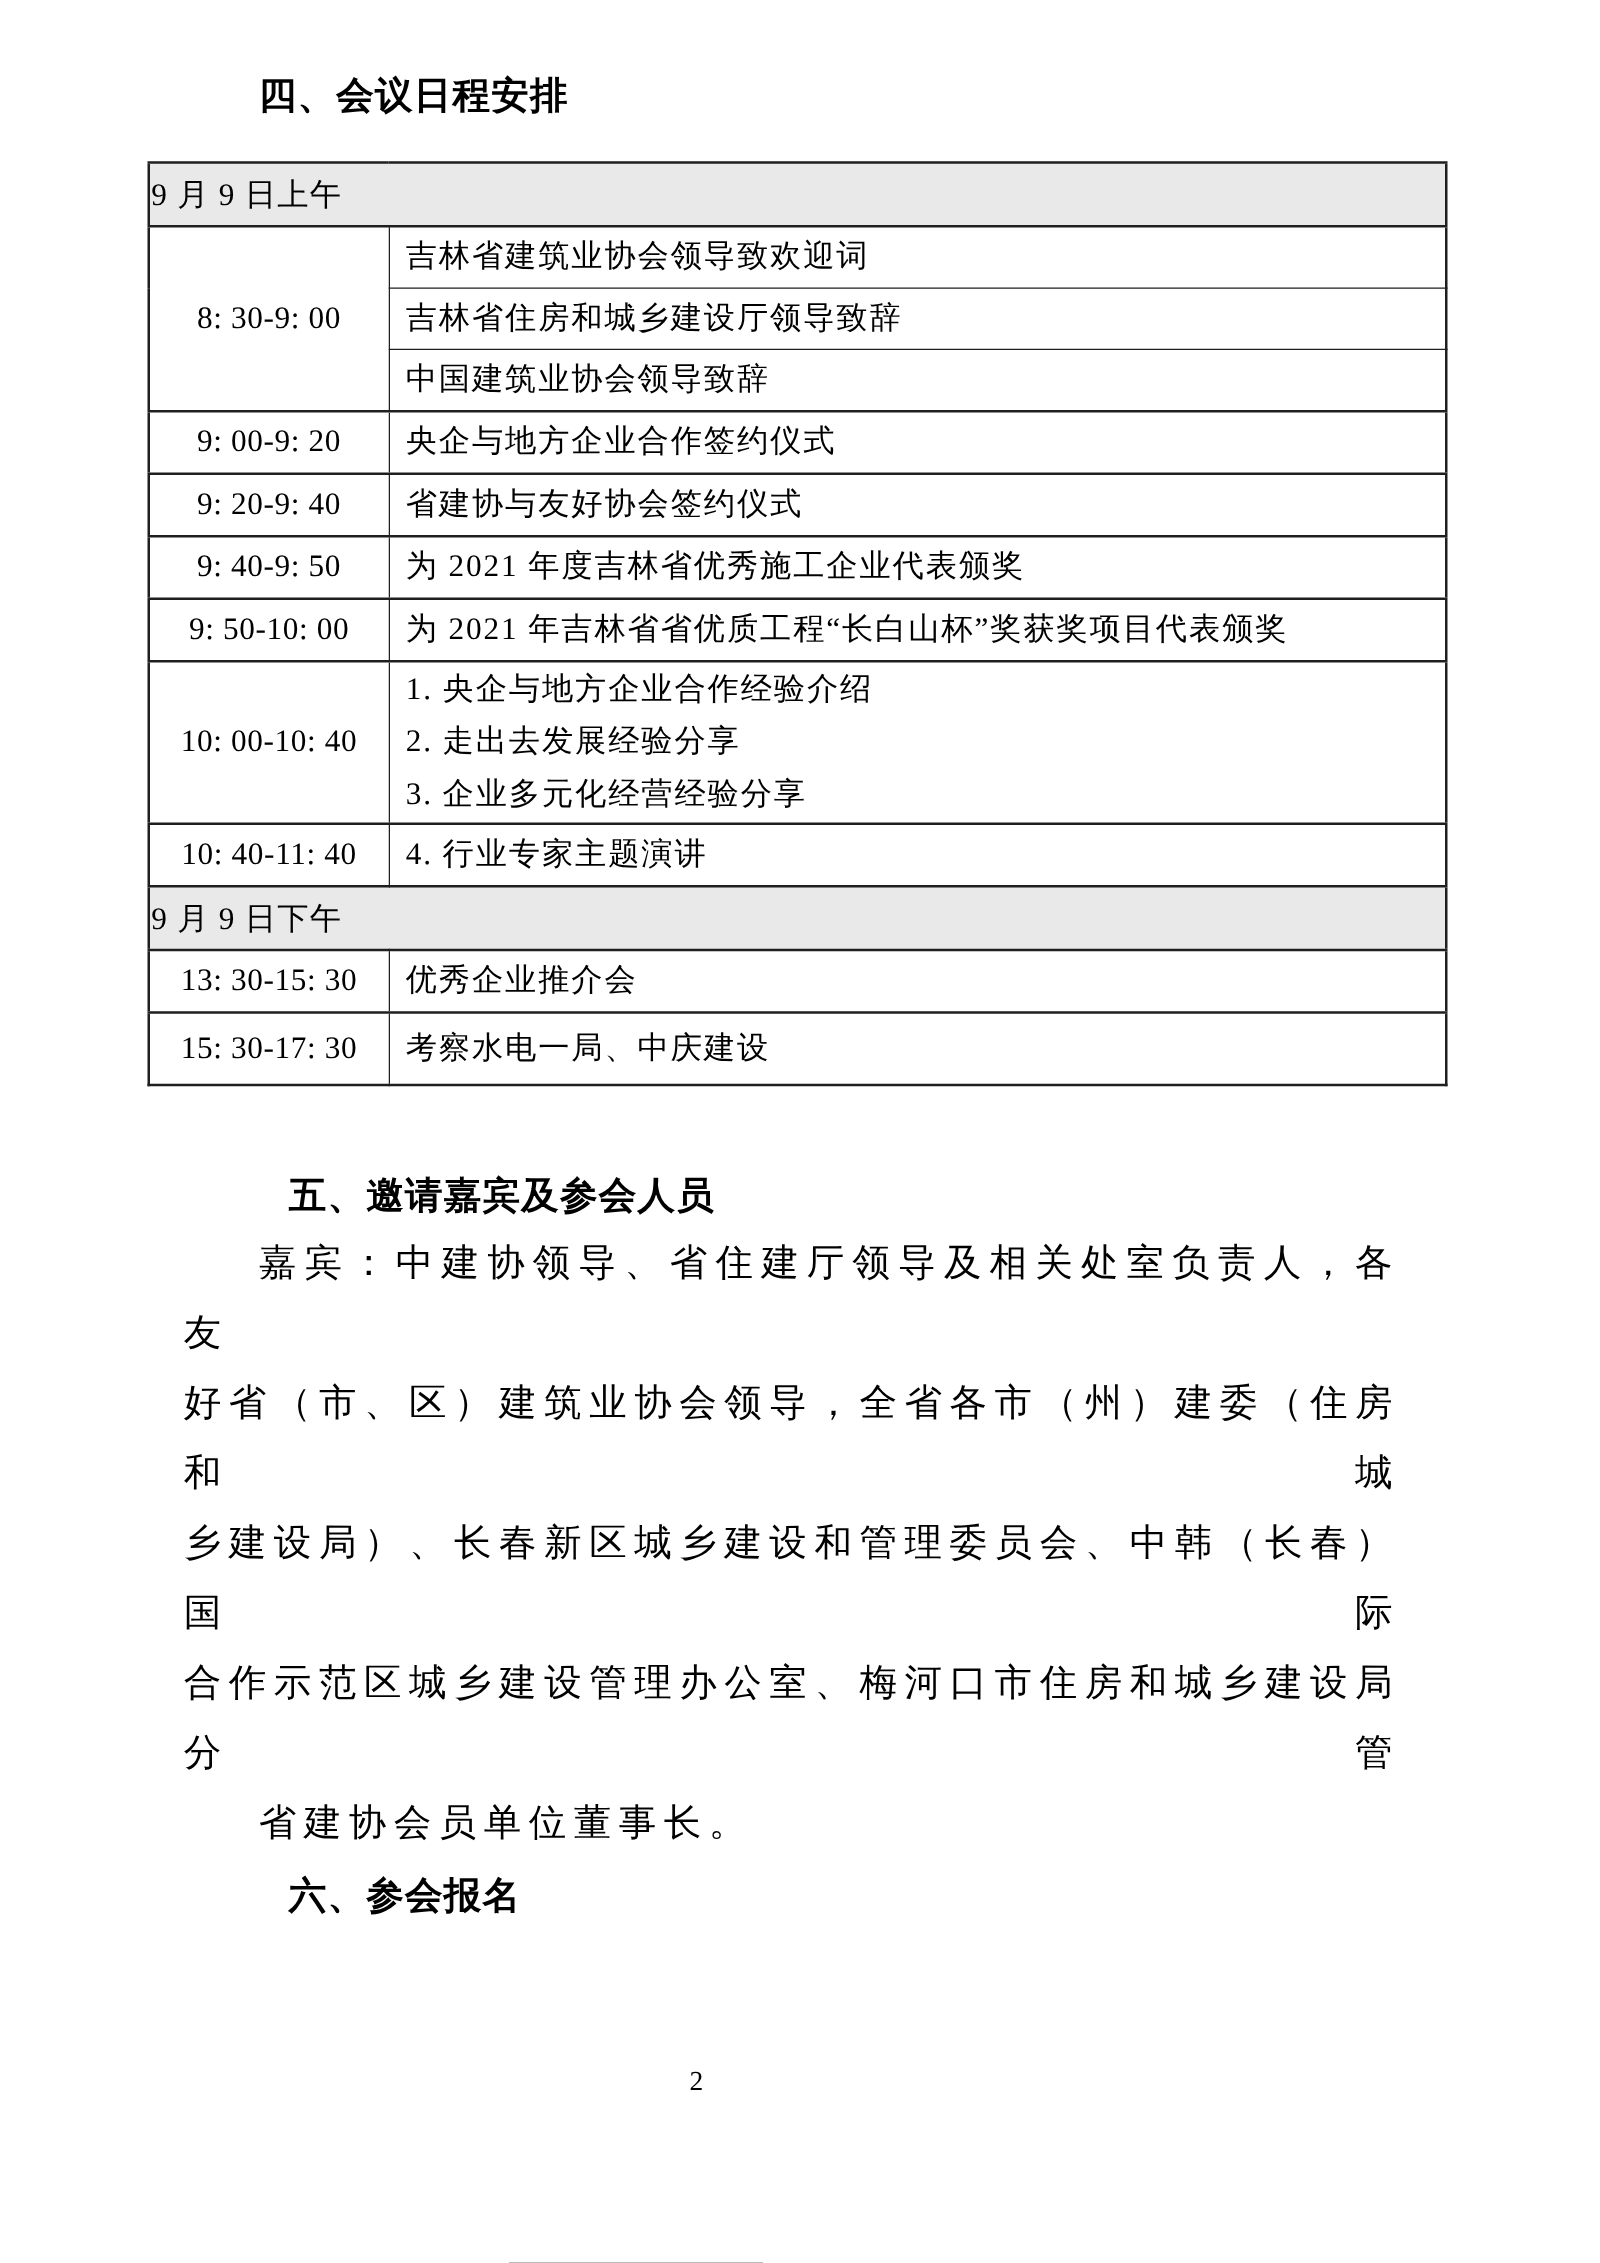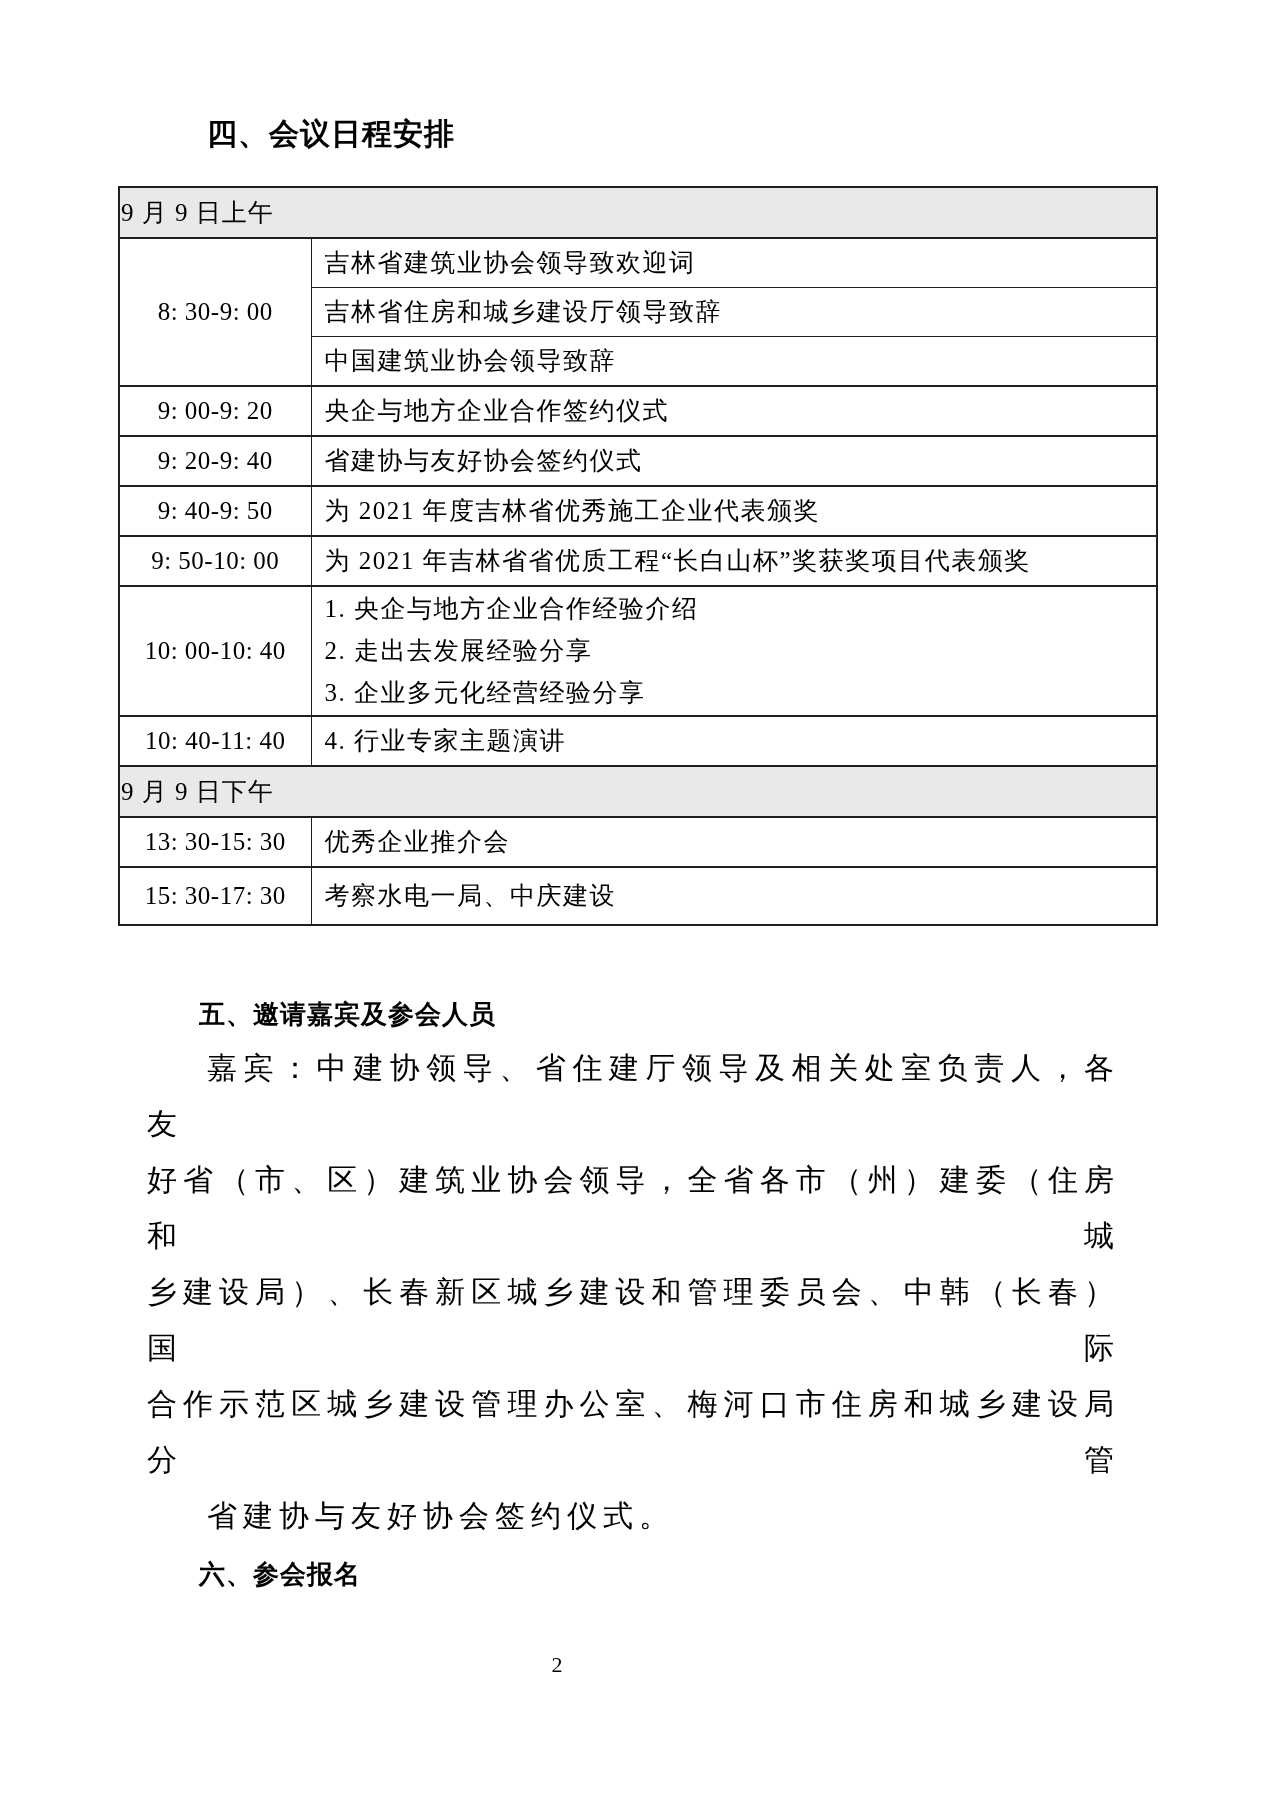--- a/index.html
+++ b/index.html
@@ -10,21 +10,21 @@
   }
   html,body{margin:0;padding:0;background:#888;}
   .page{
     position:relative;
     width:1280px;height:1810px;
     margin:0 auto;
     background:var(--page-bg);
     color:var(--text);
     font-family:"Liberation Serif","DejaVu Serif",serif;
     box-sizing:border-box;
-    padding-top:116px;
+    padding-top:59px;
     overflow:hidden;
   }
   .h-sec{
     margin:0;
     font-family:"Liberation Sans","DejaVu Sans",sans-serif;
     font-weight:700;
     font-size:30px;
     line-height:36px;
     letter-spacing:1px;
   }
@@ -67,23 +67,23 @@
   .schedule-table .act-line{line-height:42px;white-space:nowrap;}
   .schedule-table tr:last-child td{height:54px;}
   
   .text-flow{
     margin:60px 0 0 147px;
     width:973px;
     font-size:30px;
     line-height:56px;
   }
   .text-flow .h-sec{
-    font-size:26px;
+    font-size:30px;
     line-height:56px;
-    margin-left:52px;
+    margin-left:84px;
     letter-spacing:1px;
   }
   .para{margin:0;font-family:Liberation Mono, monospace;}
   .pline{
     text-align:justify;
     text-align-last:justify;
     letter-spacing:6px;
   }
   .pline.first{text-indent:60px;}
   .pline.last{text-align-last:left;}
@@ -187,21 +187,21 @@
   <div class="text-flow">
     <h2 class="h-sec">五、邀请嘉宾及参会人员</h2>
     <div>
         <div class="para">
           <div class="pline first">嘉宾：中建协领导、省住建厅领导及相关处室负责人，各友</div>
           <div class="pline">好省（市、区）建筑业协会领导，全省各市（州）建委（住房和城</div>
           <div class="pline">乡建设局）、长春新区城乡建设和管理委员会、中韩（长春）国际</div>
           <div class="pline">合作示范区城乡建设管理办公室、梅河口市住房和城乡建设局分管</div>
         </div>
         <div class="para">
-          <div class="pline first last">省建协与友好协会签约仪式。</div>
+          <div class="pline first last">省建协会员单位董事长。</div>
         </div>
       </div>
 
     <h2 class="h-sec">六、参会报名</h2>
 
   </div>
 
   <div class="page-number">2</div>
 
 </div>

